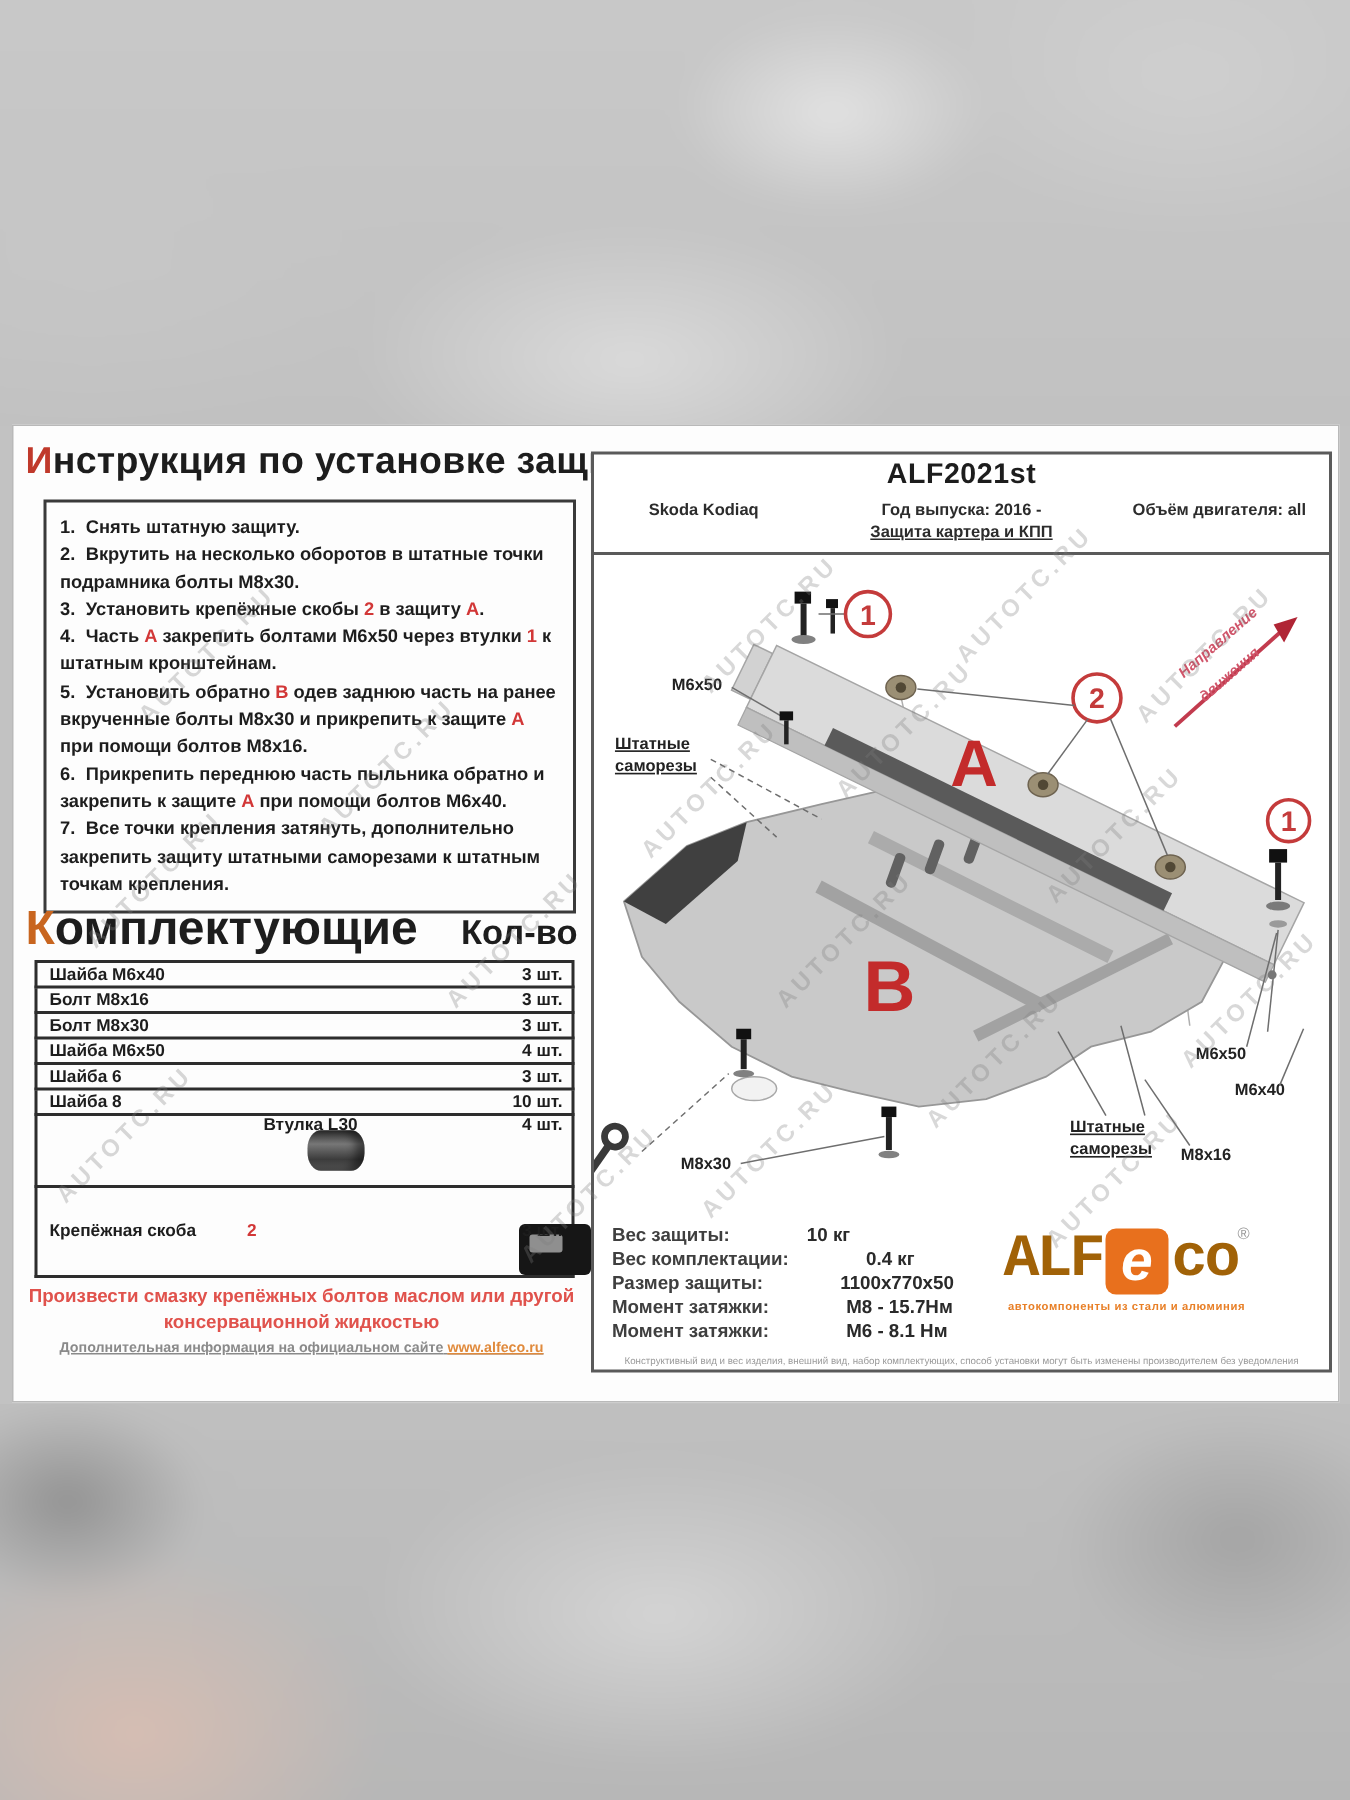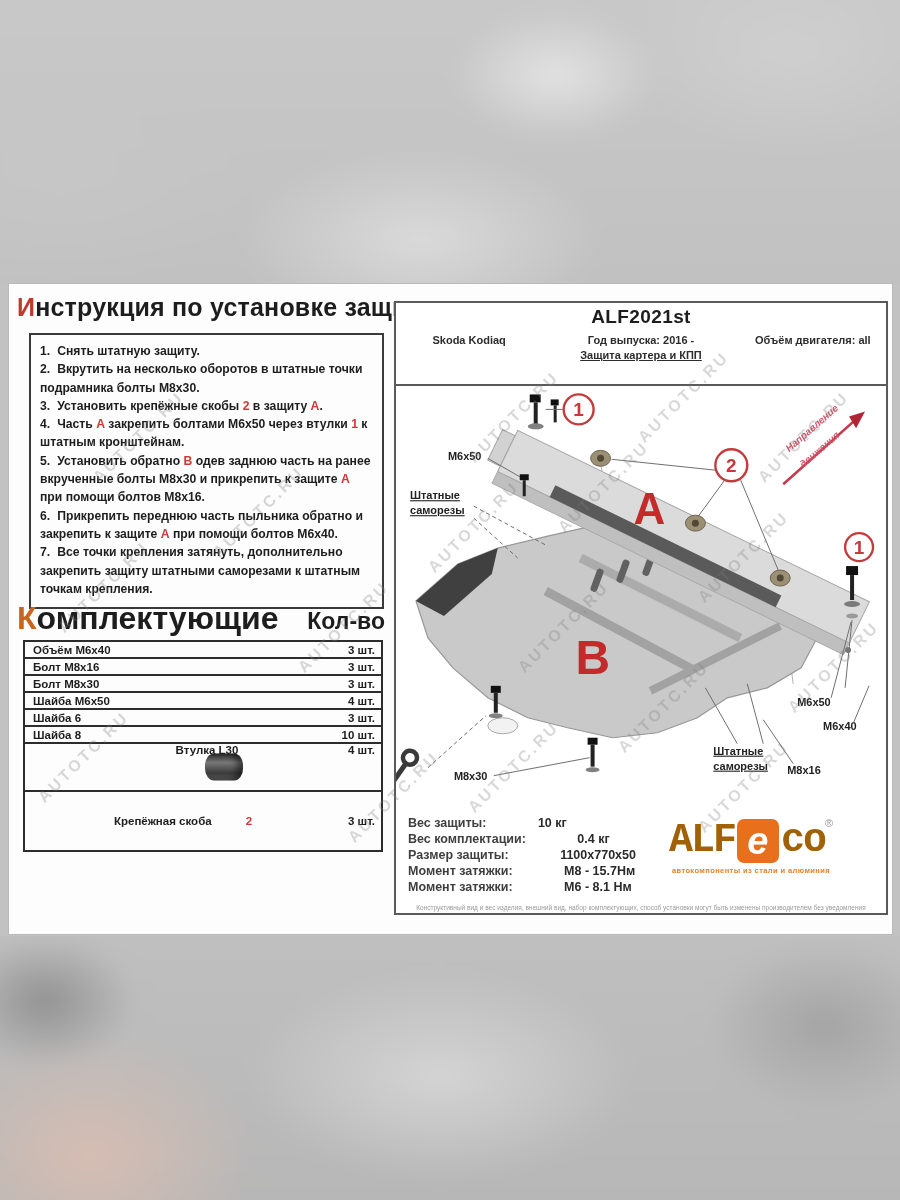--- a/index.html
+++ b/index.html
@@ -43,41 +43,41 @@
   .seg-red{color:#d23737;font-weight:700;}
 
   #comp-head{position:absolute;left:8px;top:316px;width:368px;display:flex;
              justify-content:space-between;align-items:baseline;}
   #comp-title{font-size:32px;font-weight:bold;}
   #comp-qty-h{font-size:23px;font-weight:bold;}
   #comp-table{position:absolute;left:14px;top:356px;width:360px;border-top:2px solid #2d2d2d;box-sizing:border-box;}
   .comp-row{position:relative;border:2px solid #2d2d2d;border-top:none;height:15px;
             font-size:11.5px;font-weight:700;display:flex;align-items:center;box-sizing:content-box;}
   .comp-row.tall1{height:46px;flex-direction:column;}
-  .comp-row.tall2{height:58px;justify-content:center;}
+  .comp-row.tall2{height:58px;}
   .comp-name{margin-left:8px;}
   .comp-ref{color:#d23737;margin-left:34px;font-weight:700;}
   .comp-qty{position:absolute;right:6px;}
   .comp-img{position:absolute;left:56%;top:50%;transform:translate(-50%,-50%);}
   .img-bushing{width:38px;height:27px;border-radius:9px/12px;
     background:linear-gradient(180deg,#2d2d2d,#777 34%,#3c3c3c 72%,#585858);
     box-shadow:inset -6px 0 6px rgba(0,0,0,.45);}
   .img-bracket{width:48px;height:34px;border-radius:4px;background:#161616;position:relative;}
   .img-bracket:after{content:"";position:absolute;left:7px;top:7px;width:22px;height:12px;
     background:#8f8f8f;border-radius:2px;}
 
   #warn{position:absolute;left:8px;top:572px;width:368px;text-align:center;}
   .warn-line{color:#e0524c;font-size:12.5px;font-weight:700;line-height:1.35;}
   #info-line{margin-top:3px;font-size:9.5px;font-weight:600;color:#8a8a8a;text-decoration:underline;}
   #info-link{color:#e08a3c;text-decoration:underline;}
 
   
   #panel{position:absolute;left:385px;top:17px;width:494px;height:614px;
          border:2px solid #5a5a5a;box-sizing:border-box;background:#fff;}
-  #panel-header{position:relative;height:83px;border-bottom:2px solid #5a5a5a;box-sizing:border-box;}
+  #panel-header{position:relative;height:67px;border-bottom:2px solid #5a5a5a;box-sizing:border-box;}
   #part-number{position:absolute;top:3px;left:0;width:100%;text-align:center;
                font-size:19px;font-weight:bold;letter-spacing:.4px;}
   #hdr-row{position:absolute;top:31px;left:0;width:100%;display:grid;
            grid-template-columns:1fr 1.35fr 1fr;font-size:11px;font-weight:700;color:#2c2c2c;}
   #hdr-row > div{text-align:center;}
   #hdr-protection{text-decoration:underline;margin-top:3px;}
 
   #diagram{position:absolute;left:0;top:83px;width:490px;height:431px;}
   #diagram text{font-family:"Liberation Sans",sans-serif;}
   .dlabel{font-size:11px;font-weight:bold;fill:#222;}
@@ -149,21 +149,21 @@
 
   <div id="comp-head">
     <div id="comp-title">
       <span class="accent-orange">К</span><span>омплектующие</span>
     </div>
     <div id="comp-qty-h">Кол-во</div>
   </div>
 
   <div id="comp-table">
       <div class="comp-row">
-        <span class="comp-name">Объём М6х40</span>
+        <span class="comp-name">Шайба М6х40</span>
         <span class="comp-qty">3 шт.</span>
       </div>
       <div class="comp-row">
         <span class="comp-name">Болт М8х16</span>
         <span class="comp-qty">3 шт.</span>
       </div>
       <div class="comp-row">
         <span class="comp-name">Болт М8х30</span>
         <span class="comp-qty">3 шт.</span>
       </div>
@@ -186,20 +186,28 @@
         <span class="comp-qty">4 шт.</span>
       </div>
       <div class="comp-row tall2">
         <span class="comp-name">Крепёжная скоба</span>
         <span class="comp-ref">2</span>
         <div class="comp-img img-bracket"></div>
         <span class="comp-qty">3 шт.</span>
       </div>
     </div>
 
+  <div id="warn">
+    <div class="warn-line">Произвести смазку крепёжных болтов маслом или другой</div>
+    <div class="warn-line">консервационной жидкостью</div>
+    <div id="info-line">
+      <span>Дополнительная информация на официальном сайте</span>
+      <span id="info-link">www.alfeco.ru</span>
+    </div>
+  </div>
 
   <div id="panel">
     <div id="panel-header">
       <div id="part-number">ALF2021st</div>
       <div id="hdr-row">
         <div>Skoda Kodiaq</div>
         <div>
           <div>Год выпуска: 2016 -</div>
           <div id="hdr-protection">Защита картера и КПП</div>
         </div>

